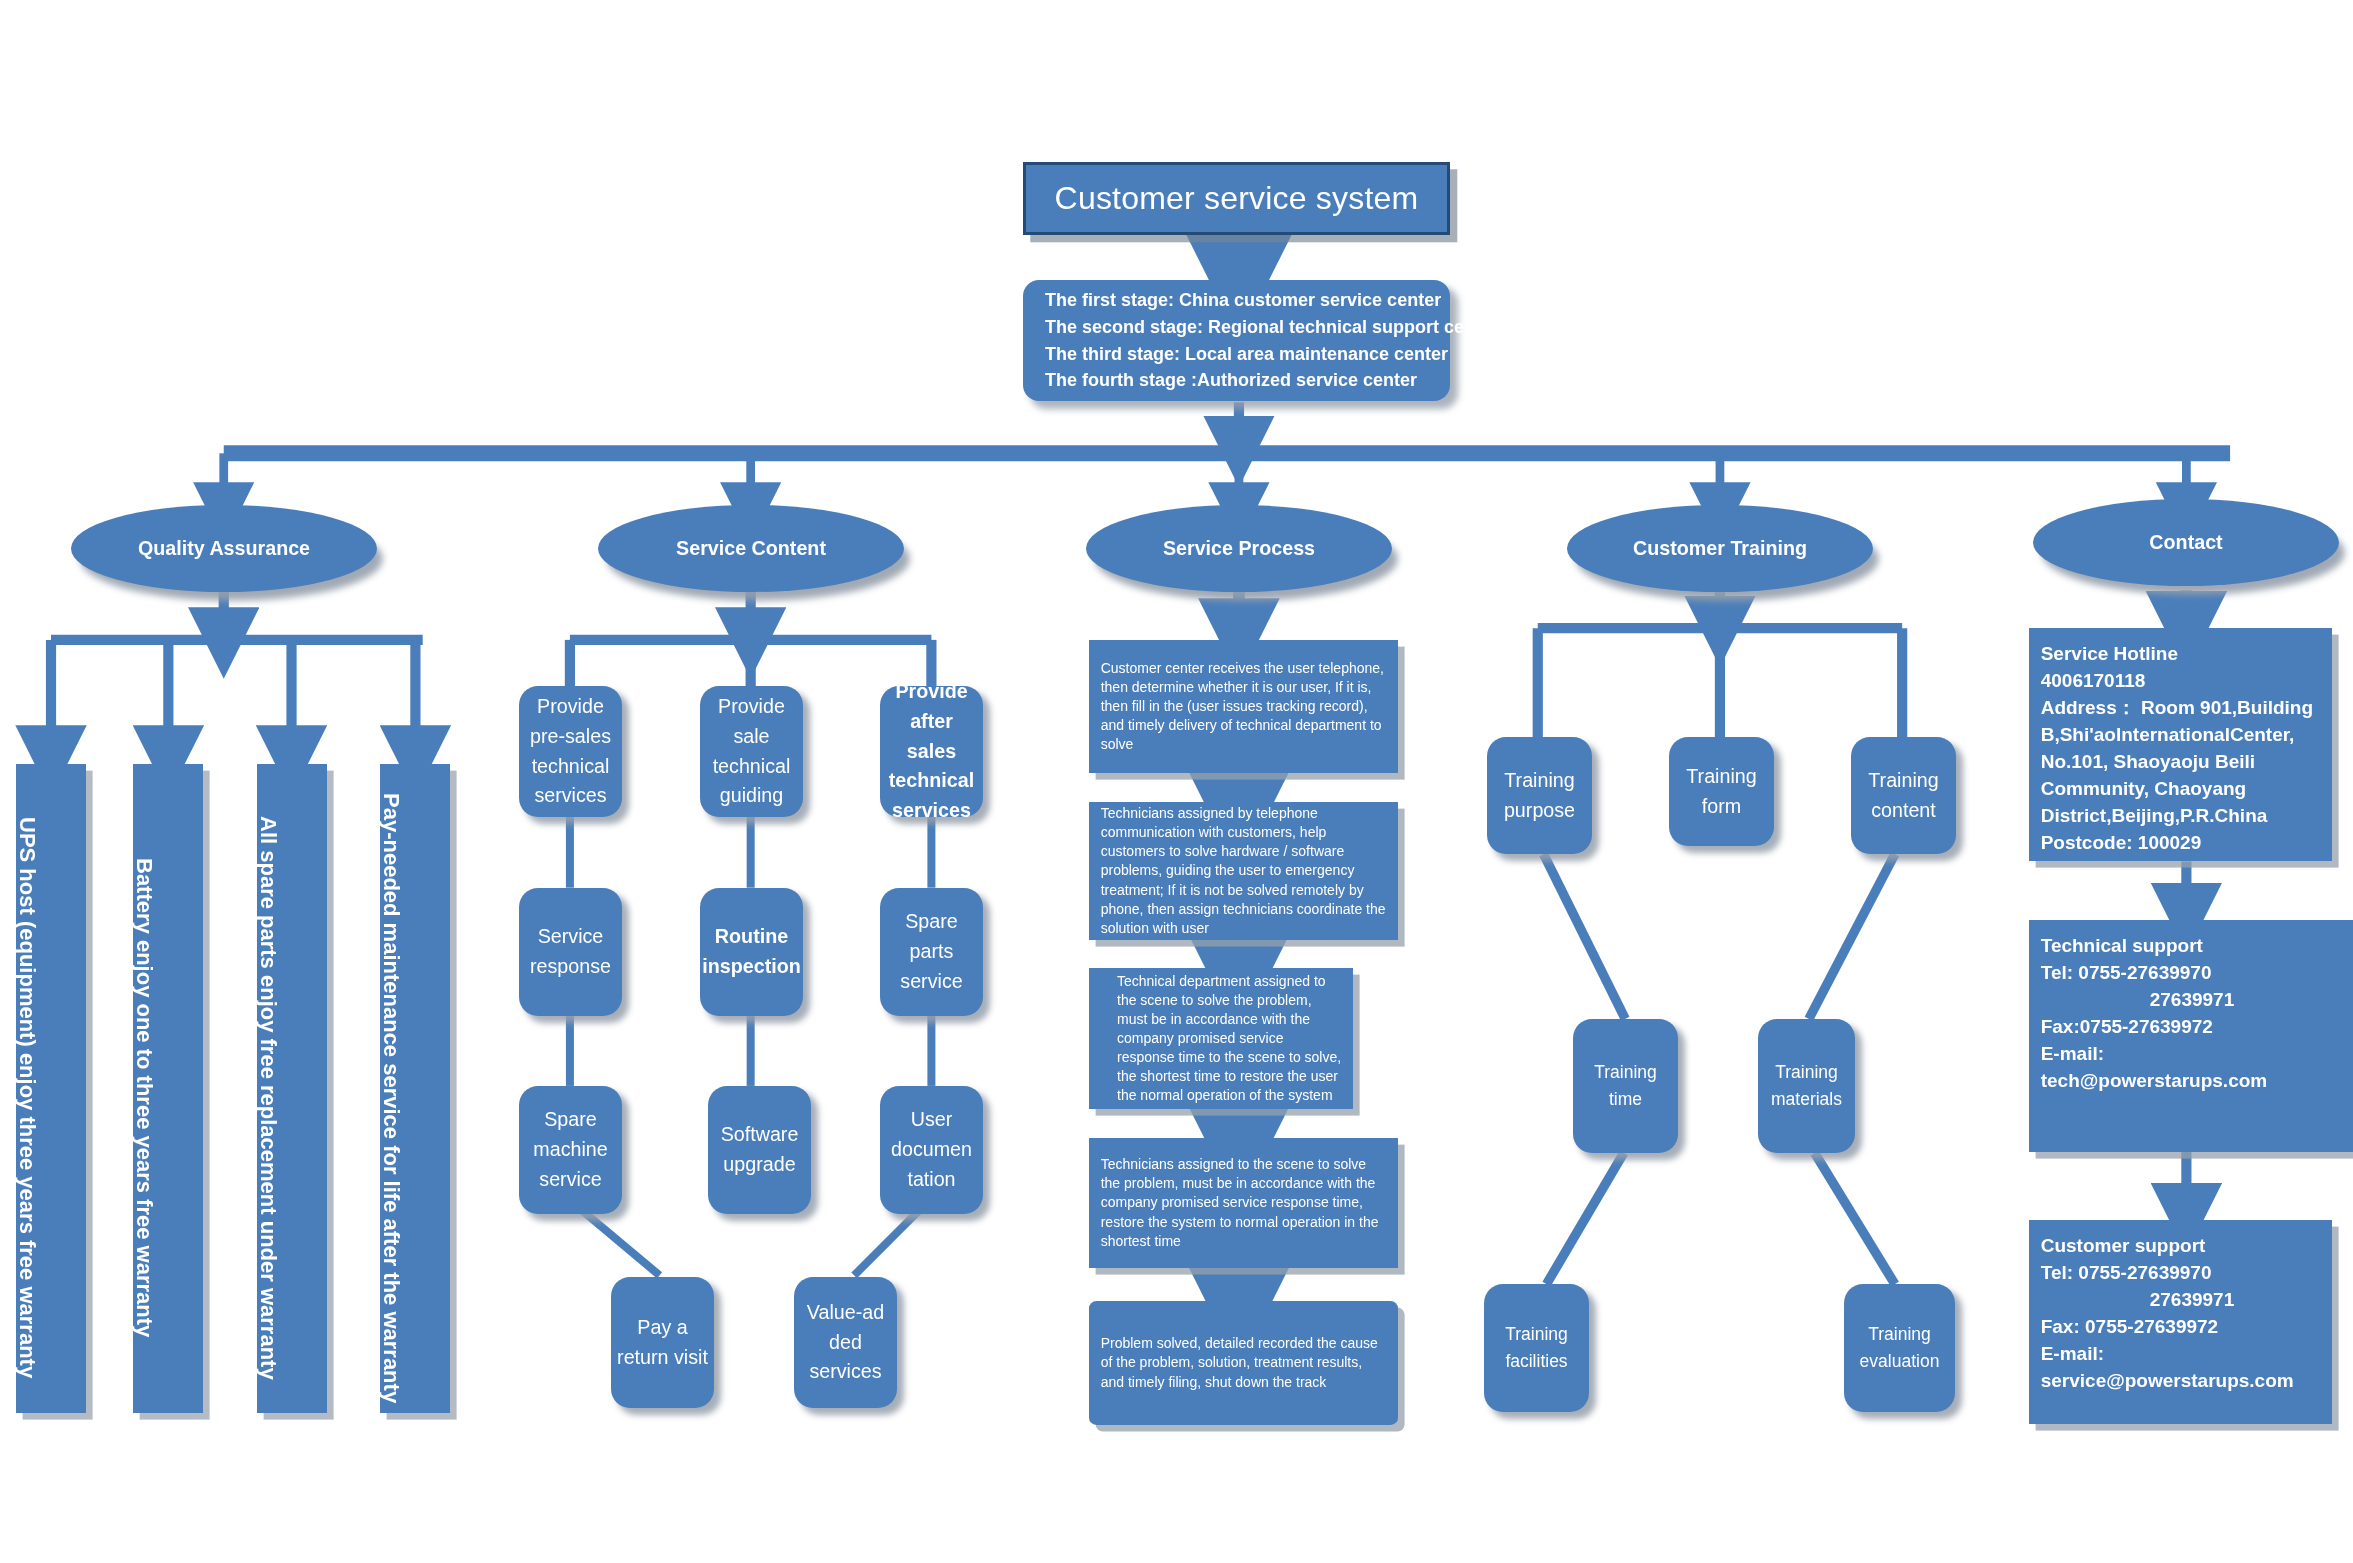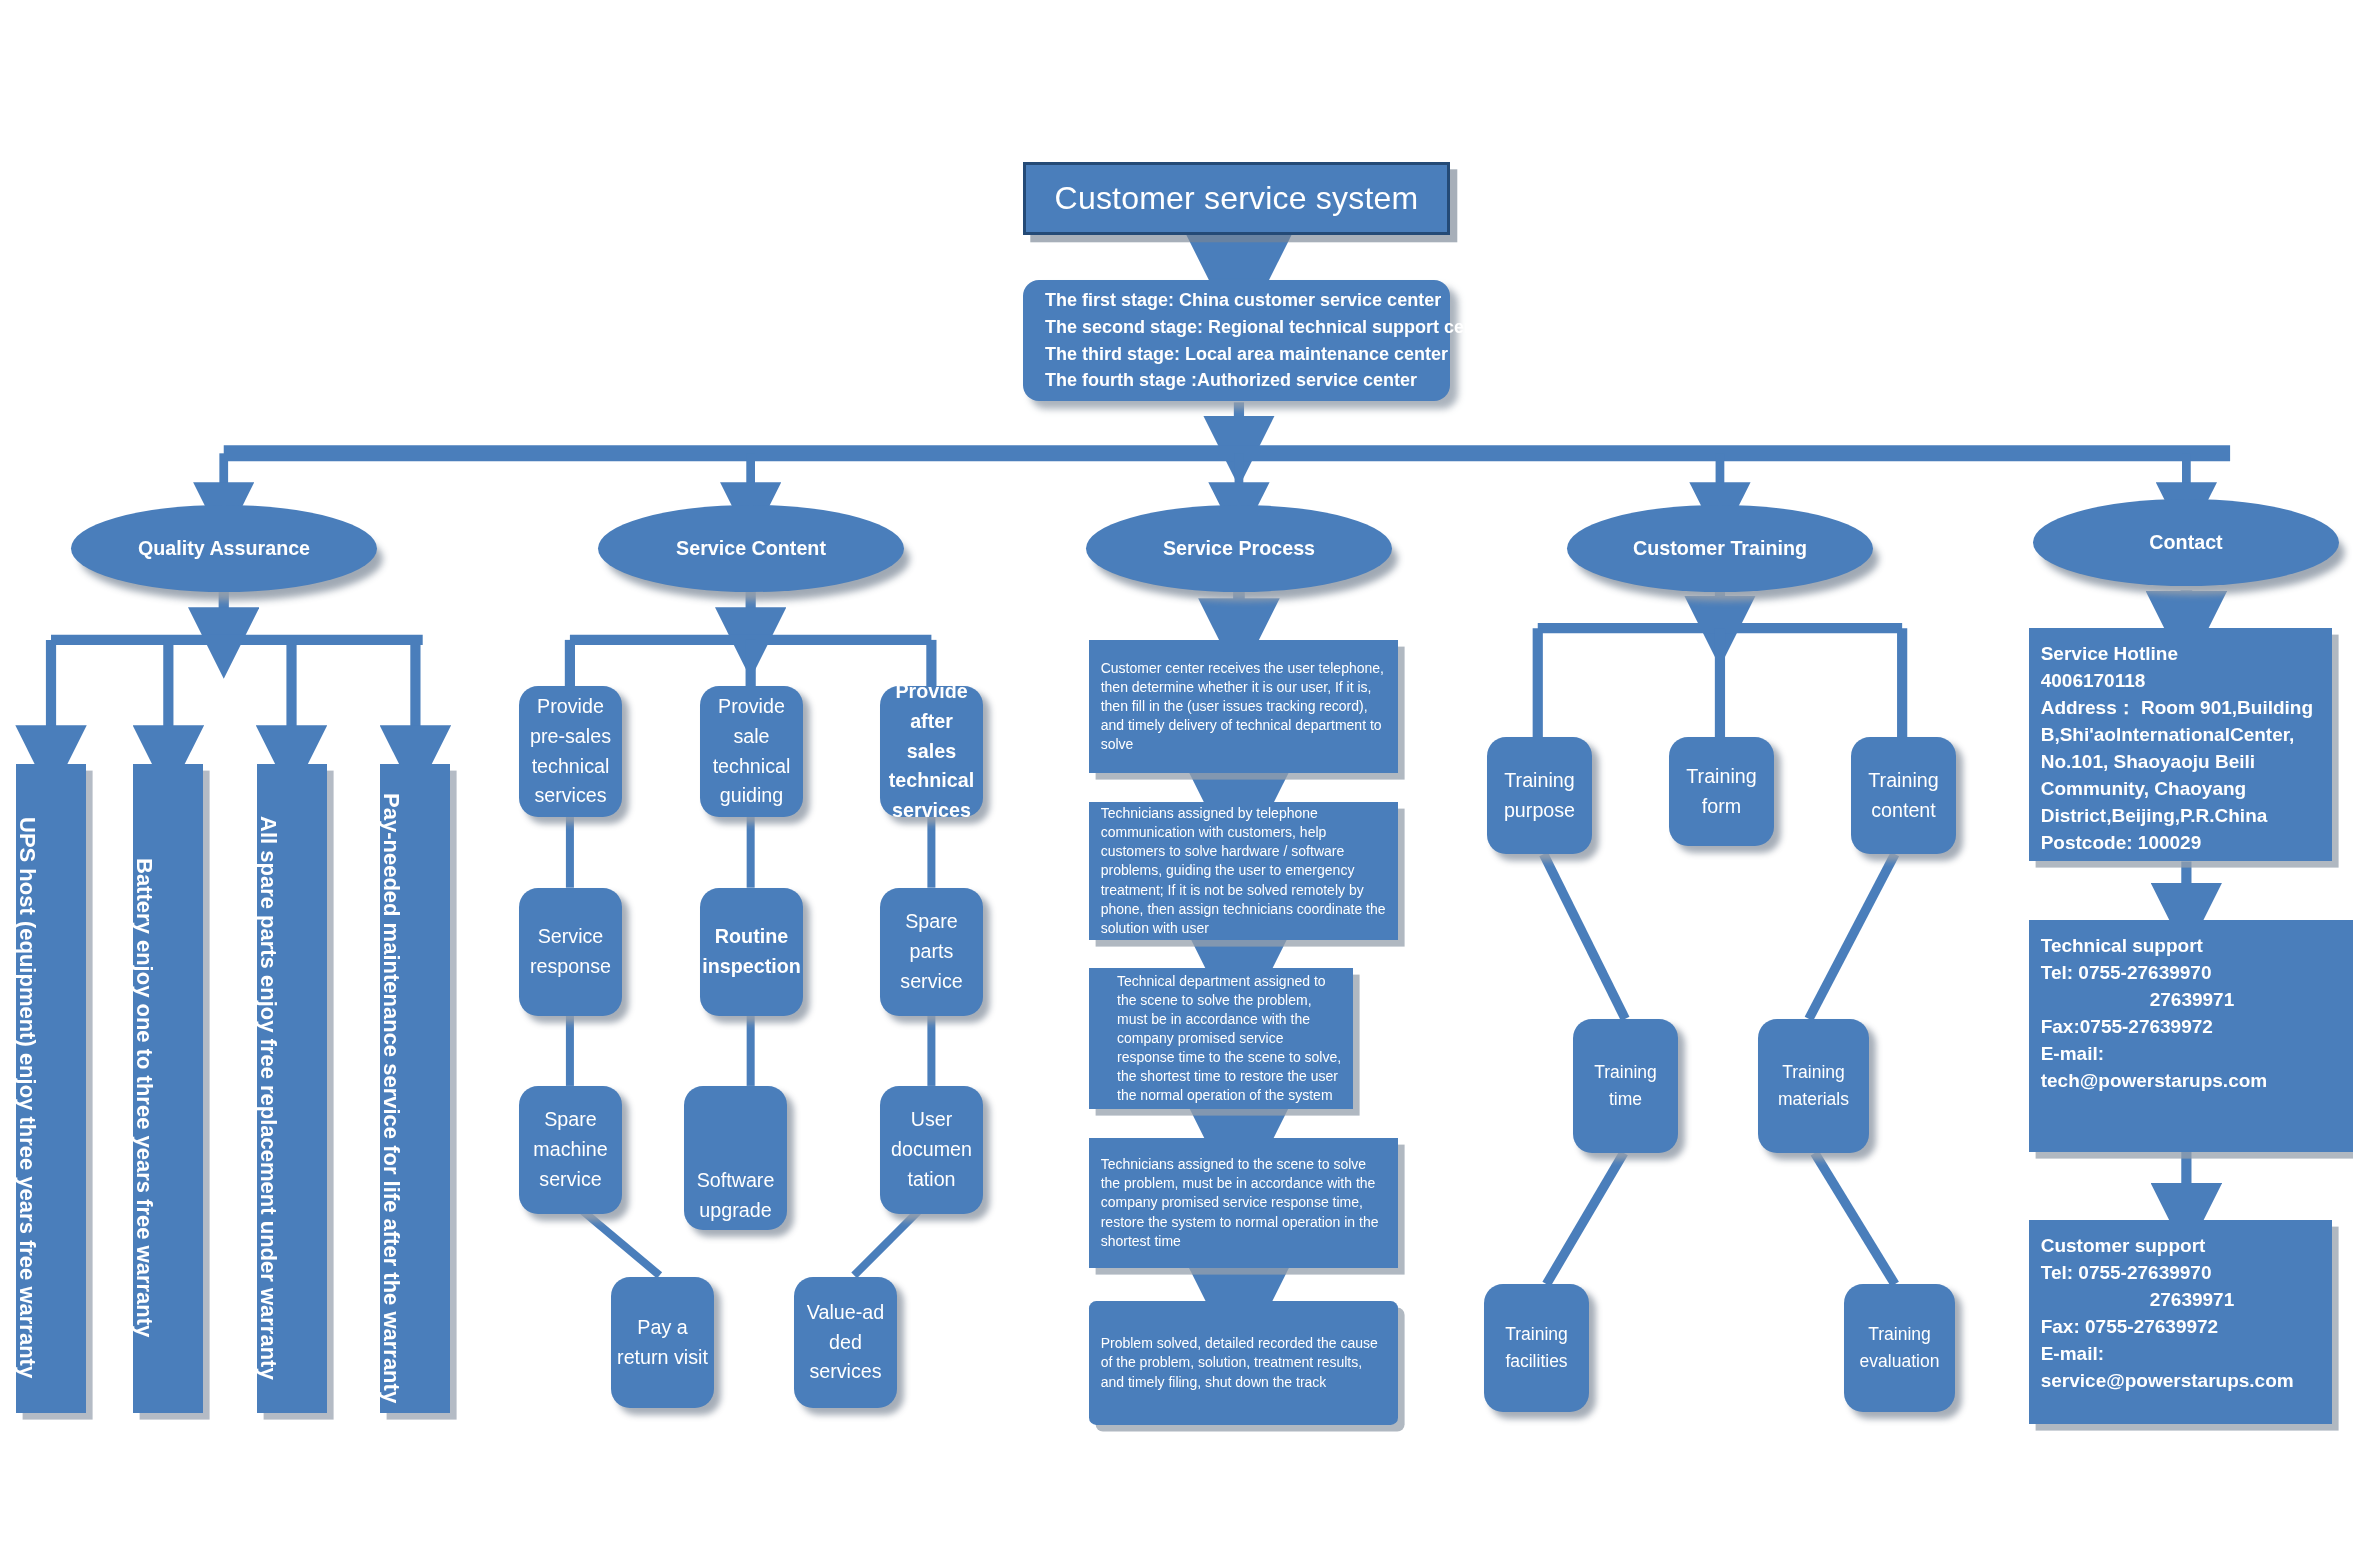--- a/index.html
+++ b/index.html
@@ -204,21 +204,21 @@
   <div class="node rcard" style="left:611px;top:1277px;width:103px;height:131px;">
     <span>Pay a return visit</span>
   </div>
 
   <div class="node rcard" style="left:700px;top:686px;width:103px;height:131px;">
     <span>Provide sale technical guiding</span>
   </div>
   <div class="node rcard bold" style="left:700px;top:888px;width:103px;height:128px;">
     <span>Routine inspection</span>
   </div>
-  <div class="node rcard" style="left:684px;top:1086px;width:103px;height:144px;align-items:flex-end;">
+  <div class="node rcard" style="left:708px;top:1086px;width:103px;height:128px;">
     <span>Software upgrade</span>
   </div>
 
   <div class="node rcard bold" style="left:880px;top:686px;width:103px;height:131px;">
     <span>Provide after sales technical services</span>
   </div>
   <div class="node rcard" style="left:880px;top:888px;width:103px;height:128px;">
     <span>Spare parts service</span>
   </div>
   <div class="node rcard" style="left:880px;top:1086px;width:103px;height:128px;">
@@ -249,21 +249,21 @@
   </div>
   <div class="node rcard" style="left:1669px;top:737px;width:105px;height:109px;">
     <span>Training form</span>
   </div>
   <div class="node rcard" style="left:1851px;top:737px;width:105px;height:117px;">
     <span>Training content</span>
   </div>
   <div class="node rcard sm" style="left:1573px;top:1019px;width:105px;height:134px;">
     <span>Training time</span>
   </div>
-  <div class="node rcard sm" style="left:1758px;top:1019px;width:111px;height:134px;">
+  <div class="node rcard sm" style="left:1758px;top:1019px;width:97px;height:134px;">
     <span>Training materials</span>
   </div>
   <div class="node rcard sm" style="left:1484px;top:1284px;width:105px;height:128px;">
     <span>Training facilities</span>
   </div>
   <div class="node rcard sm" style="left:1844px;top:1284px;width:111px;height:128px;">
     <span>Training evaluation</span>
   </div>
 
   <div class="node cbox" style="left:2029px;top:628px;width:303px;height:233px;">

